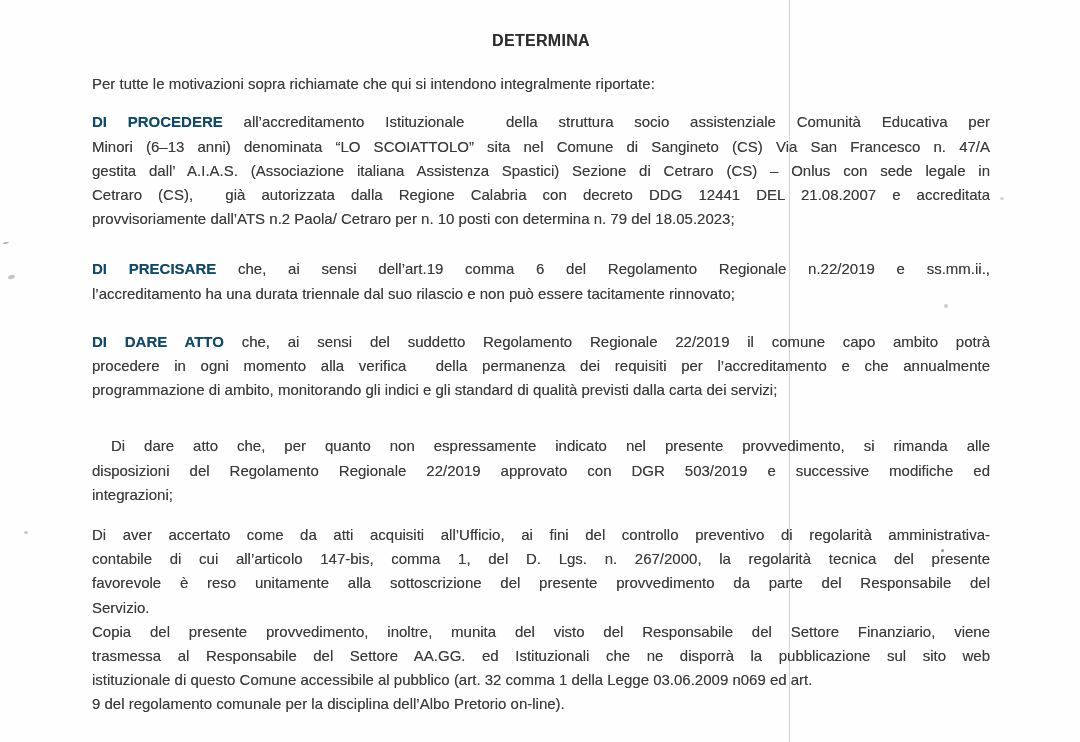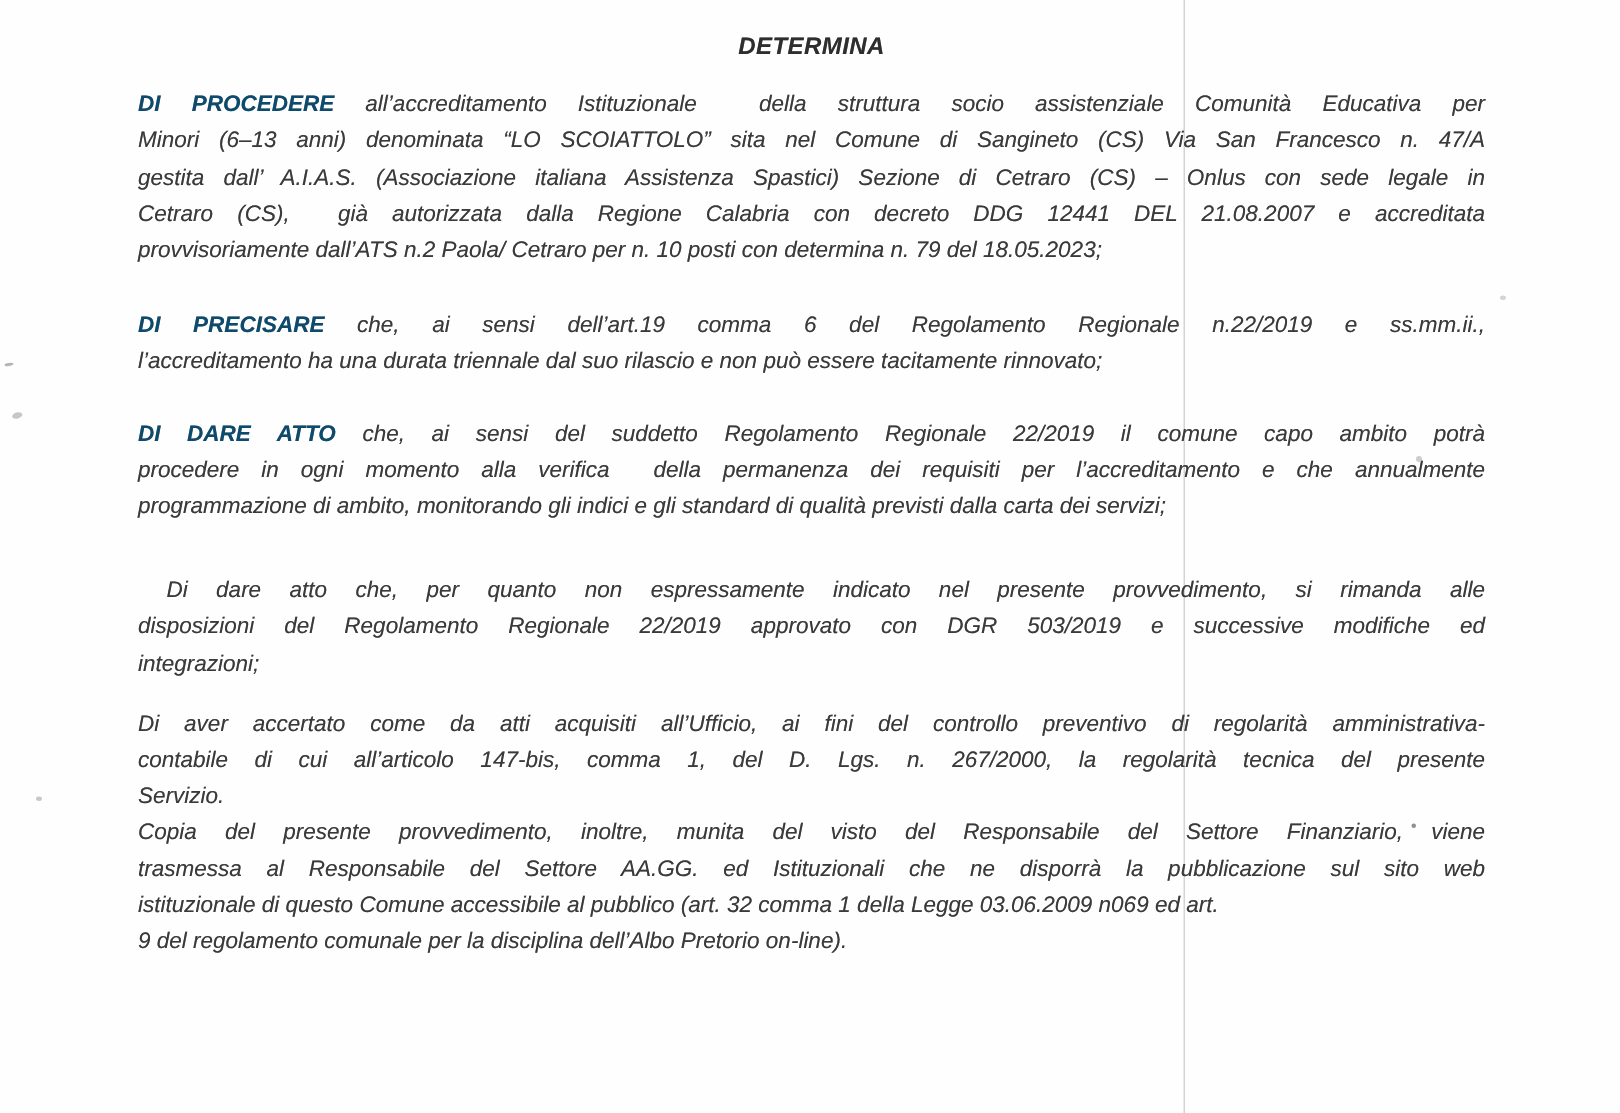--- a/index.html
+++ b/index.html
@@ -26,27 +26,26 @@
   .speck { position: absolute; border-radius: 50%; }
   .sp1 { left: 3px;    top: 242px; width: 6px; height: 2px; background: #b5b5b5; transform: rotate(-8deg); }
   .sp2 { left: 8px;    top: 275px; width: 7px; height: 4px; background: #c6c6c6; transform: rotate(-15deg); }
   .sp3 { left: 24px;   top: 531px; width: 4px; height: 3px; background: #c8c8c8; }
   .sp4 { left: 1000px; top: 197px; width: 4px; height: 3px; background: #d4d4d4; }
   .sp5 { left: 944px;  top: 304px; width: 4px; height: 4px; background: #cdcdcd; }
   .sp6 { left: 941px;  top: 549px; width: 3px; height: 3px; background: #8f8f8f; }
 
   .doc {
     position: absolute;
-    left: 92px; top: 16px;
+    left: 92px; top: 0;
     width: 898px;
-    padding-top: 4px;
+    padding-top: 29px;
     font-size: 15px;
     line-height: 24.2px;
     text-shadow: 0 0 0.4px rgba(58,58,58,0.55);
-    font-style: italic;
   }
   .title {
     text-align: center;
     font-weight: 700;
     font-size: 16px;
     letter-spacing: 0.3px;
     color: #2e2e2e;
   }
   .intro { margin-top: 19px; }
   .line {
@@ -70,20 +69,21 @@
   <div class="scanline"></div>
   <div class="speck sp1"></div>
   <div class="speck sp2"></div>
   <div class="speck sp3"></div>
   <div class="speck sp4"></div>
   <div class="speck sp5"></div>
   <div class="speck sp6"></div>
 
   <div class="doc">
     <div class="title">DETERMINA</div>
+    <div class="intro line rag">Per tutte le motivazioni sopra richiamate che qui si intendono integralmente riportate:</div>
     <div id="paras">
         <div class="para">
           <div class="line"><span class="lead">DI PROCEDERE</span><span> all’accreditamento Istituzionale  della struttura socio assistenziale Comunità Educativa per</span></div>
           <div class="line">Minori (6–13 anni) denominata “LO SCOIATTOLO” sita nel Comune di Sangineto (CS) Via San Francesco n. 47/A</div>
           <div class="line">gestita dall’ A.I.A.S. (Associazione italiana Assistenza Spastici) Sezione di Cetraro (CS) – Onlus con sede legale in</div>
           <div class="line">Cetraro (CS),  già autorizzata dalla Regione Calabria con decreto DDG 12441 DEL 21.08.2007 e accreditata</div>
           <div class="line rag">provvisoriamente dall’ATS n.2 Paola/ Cetraro per n. 10 posti con determina n. 79 del 18.05.2023;</div>
         </div>
         <div class="para">
           <div class="line"><span class="lead">DI PRECISARE</span><span> che, ai sensi dell’art.19 comma 6 del Regolamento Regionale n.22/2019 e ss.mm.ii.,</span></div>
@@ -95,20 +95,21 @@
           <div class="line rag">programmazione di ambito, monitorando gli indici e gli standard di qualità previsti dalla carta dei servizi;</div>
         </div>
         <div class="para">
           <div class="line"> Di dare atto che, per quanto non espressamente indicato nel presente provvedimento, si rimanda alle</div>
           <div class="line">disposizioni del Regolamento Regionale 22/2019 approvato con DGR 503/2019 e successive modifiche ed</div>
           <div class="line rag">integrazioni;</div>
         </div>
         <div class="para">
           <div class="line">Di aver accertato come da atti acquisiti all’Ufficio, ai fini del controllo preventivo di regolarità amministrativa-</div>
           <div class="line">contabile di cui all’articolo 147-bis, comma 1, del D. Lgs. n. 267/2000, la regolarità tecnica del presente</div>
+          <div class="line">favorevole è reso unitamente alla sottoscrizione del presente provvedimento da parte del Responsabile del</div>
           <div class="line rag">Servizio.</div>
         </div>
         <div class="para">
           <div class="line">Copia del presente provvedimento, inoltre, munita del visto del Responsabile del Settore Finanziario, viene</div>
           <div class="line">trasmessa al Responsabile del Settore AA.GG. ed Istituzionali che ne disporrà la pubblicazione sul sito web</div>
           <div class="line rag">istituzionale di questo Comune accessibile al pubblico (art. 32 comma 1 della Legge 03.06.2009 n069 ed art.</div>
           <div class="line rag">9 del regolamento comunale per la disciplina dell’Albo Pretorio on-line).</div>
         </div>
       </div>
   </div>

